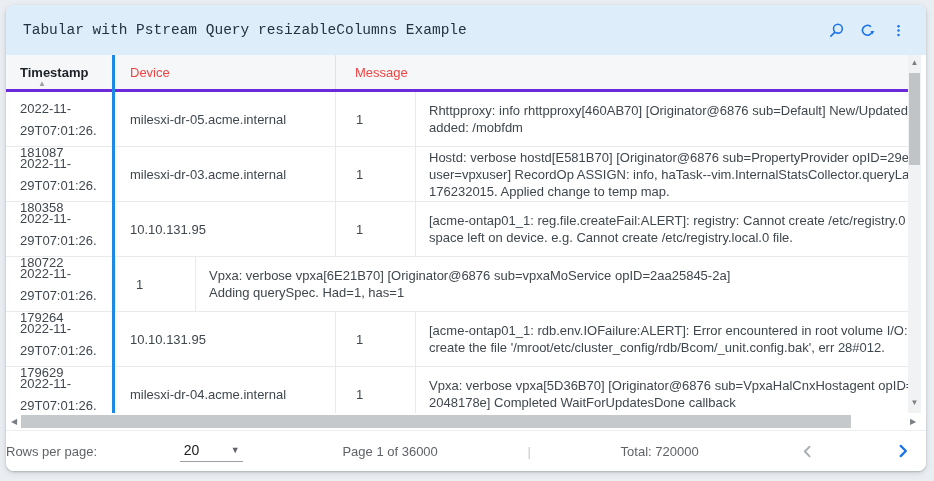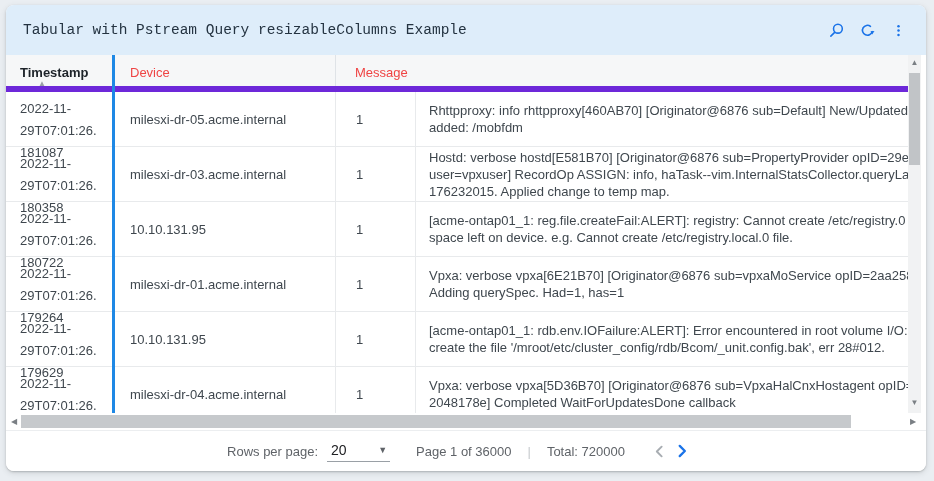--- a/index.html
+++ b/index.html
@@ -17,21 +17,21 @@
   
   .card-header{
     height:50px;background:#deedfa;display:flex;align-items:center;
     padding:0 18px 0 17px;box-sizing:border-box;font-family:Liberation Mono, monospace;
   }
   .title{font-size:14.5px;color:#243341;}
   .hdr-icons{margin-left:auto;display:flex;align-items:center;gap:12px;}
   .icon-btn{width:19px;height:19px;display:flex;align-items:center;justify-content:center;cursor:pointer;}
   
   .table-viewport{position:absolute;left:0;top:50px;width:902px;height:358px;overflow:hidden;background:#fff;}
-  .thead{height:37px;display:flex;background:#f6f7f8;border-bottom:6px solid #6d28d9;box-sizing:border-box;}
+  .thead{height:37px;display:flex;background:#f6f7f8;border-bottom:3px solid #6d28d9;box-sizing:border-box;}
   .th{box-sizing:border-box;color:#ef4444;font-size:13px;padding-top:10px;}
   .th-ts{width:109px;padding-left:14px;font-weight:bold;color:#1d2329;position:relative;}
   .sort-icon{position:absolute;left:32px;top:25px;font-size:8px;color:#9aa0a6;line-height:8px;}
   .th-dev{width:220px;padding-left:15px;}
   .th-cnt{width:80px;padding-left:20px;border-left:1px solid #dfe3e7;}
   .th-msg{flex:1;padding-left:19px;border-left:1px solid #dfe3e7;}
   .tbody{}
   .row{height:55px;display:flex;border-bottom:1px solid #e8eaec;box-sizing:border-box;font-size:13px;color:#3f474e;background:#fff;}
   .cell{box-sizing:border-box;}
   .cell-ts{width:109px;padding:6px 4px 0 14px;white-space:pre-line;line-height:22px;}
@@ -47,21 +47,21 @@
   .vs-down{bottom:6px;}
   .vs-thumb{position:absolute;left:1px;top:18px;width:11px;height:92px;background:#c1c4c7;cursor:pointer;}
   .hscroll{position:absolute;left:0;top:408px;width:915px;height:17px;background:#ffffff;}
   .hs-arrow{position:absolute;top:4px;font-size:8px;color:#7a7f84;line-height:9px;cursor:pointer;}
   .hs-left{left:5px;}
   .hs-right{left:904px;}
   .hs-thumb{position:absolute;left:15px;top:2px;width:830px;height:13px;background:#c6c9cc;cursor:pointer;}
   
   .footer{
     position:absolute;left:0;top:425px;width:920px;height:41px;box-sizing:border-box;
-    display:flex;align-items:center;justify-content:center;
+    display:flex;align-items:center;justify-content:space-between;
     padding-right:12px;color:#5f6368;font-size:13px;background:#fff;border-top:1px solid #eceef0;
   }
   .rpp-label{margin-right:9px;}
   .rpp-select{
     display:flex;align-items:center;justify-content:space-between;
     width:56px;border-bottom:1px solid #9aa0a6;padding:1px 3px 3px 4px;
     margin-right:26px;color:#202124;font-size:14px;cursor:pointer;
   }
   .rpp-caret{font-size:9px;color:#5f6368;}
   .page-info{margin-right:16px;}
@@ -147,21 +147,20 @@
       <div class="cell cell-msg">
         <span class="msg-text">[acme-ontap01_1: reg.file.createFail:ALERT]: registry: Cannot create /etc/registry.0 file. No
 space left on device. e.g. Cannot create /etc/registry.local.0 file.</span>
       </div>
     </div>
 
     <div class="row">
       <div class="cell cell-ts">2022-11-
 29T07:01:26.
 179264</div>
-      <div class="cell cell-dev">milesxi-dr-01.acme.internal</div>
       <div class="cell cell-cnt">1</div>
       <div class="cell cell-msg">
         <span class="msg-text">Vpxa: verbose vpxa[6E21B70] [Originator@6876 sub=vpxaMoService opID=2aa25845-2a]
 Adding querySpec. Had=1, has=1</span>
       </div>
     </div>
 
     <div class="row">
       <div class="cell cell-ts">2022-11-
 29T07:01:26.

